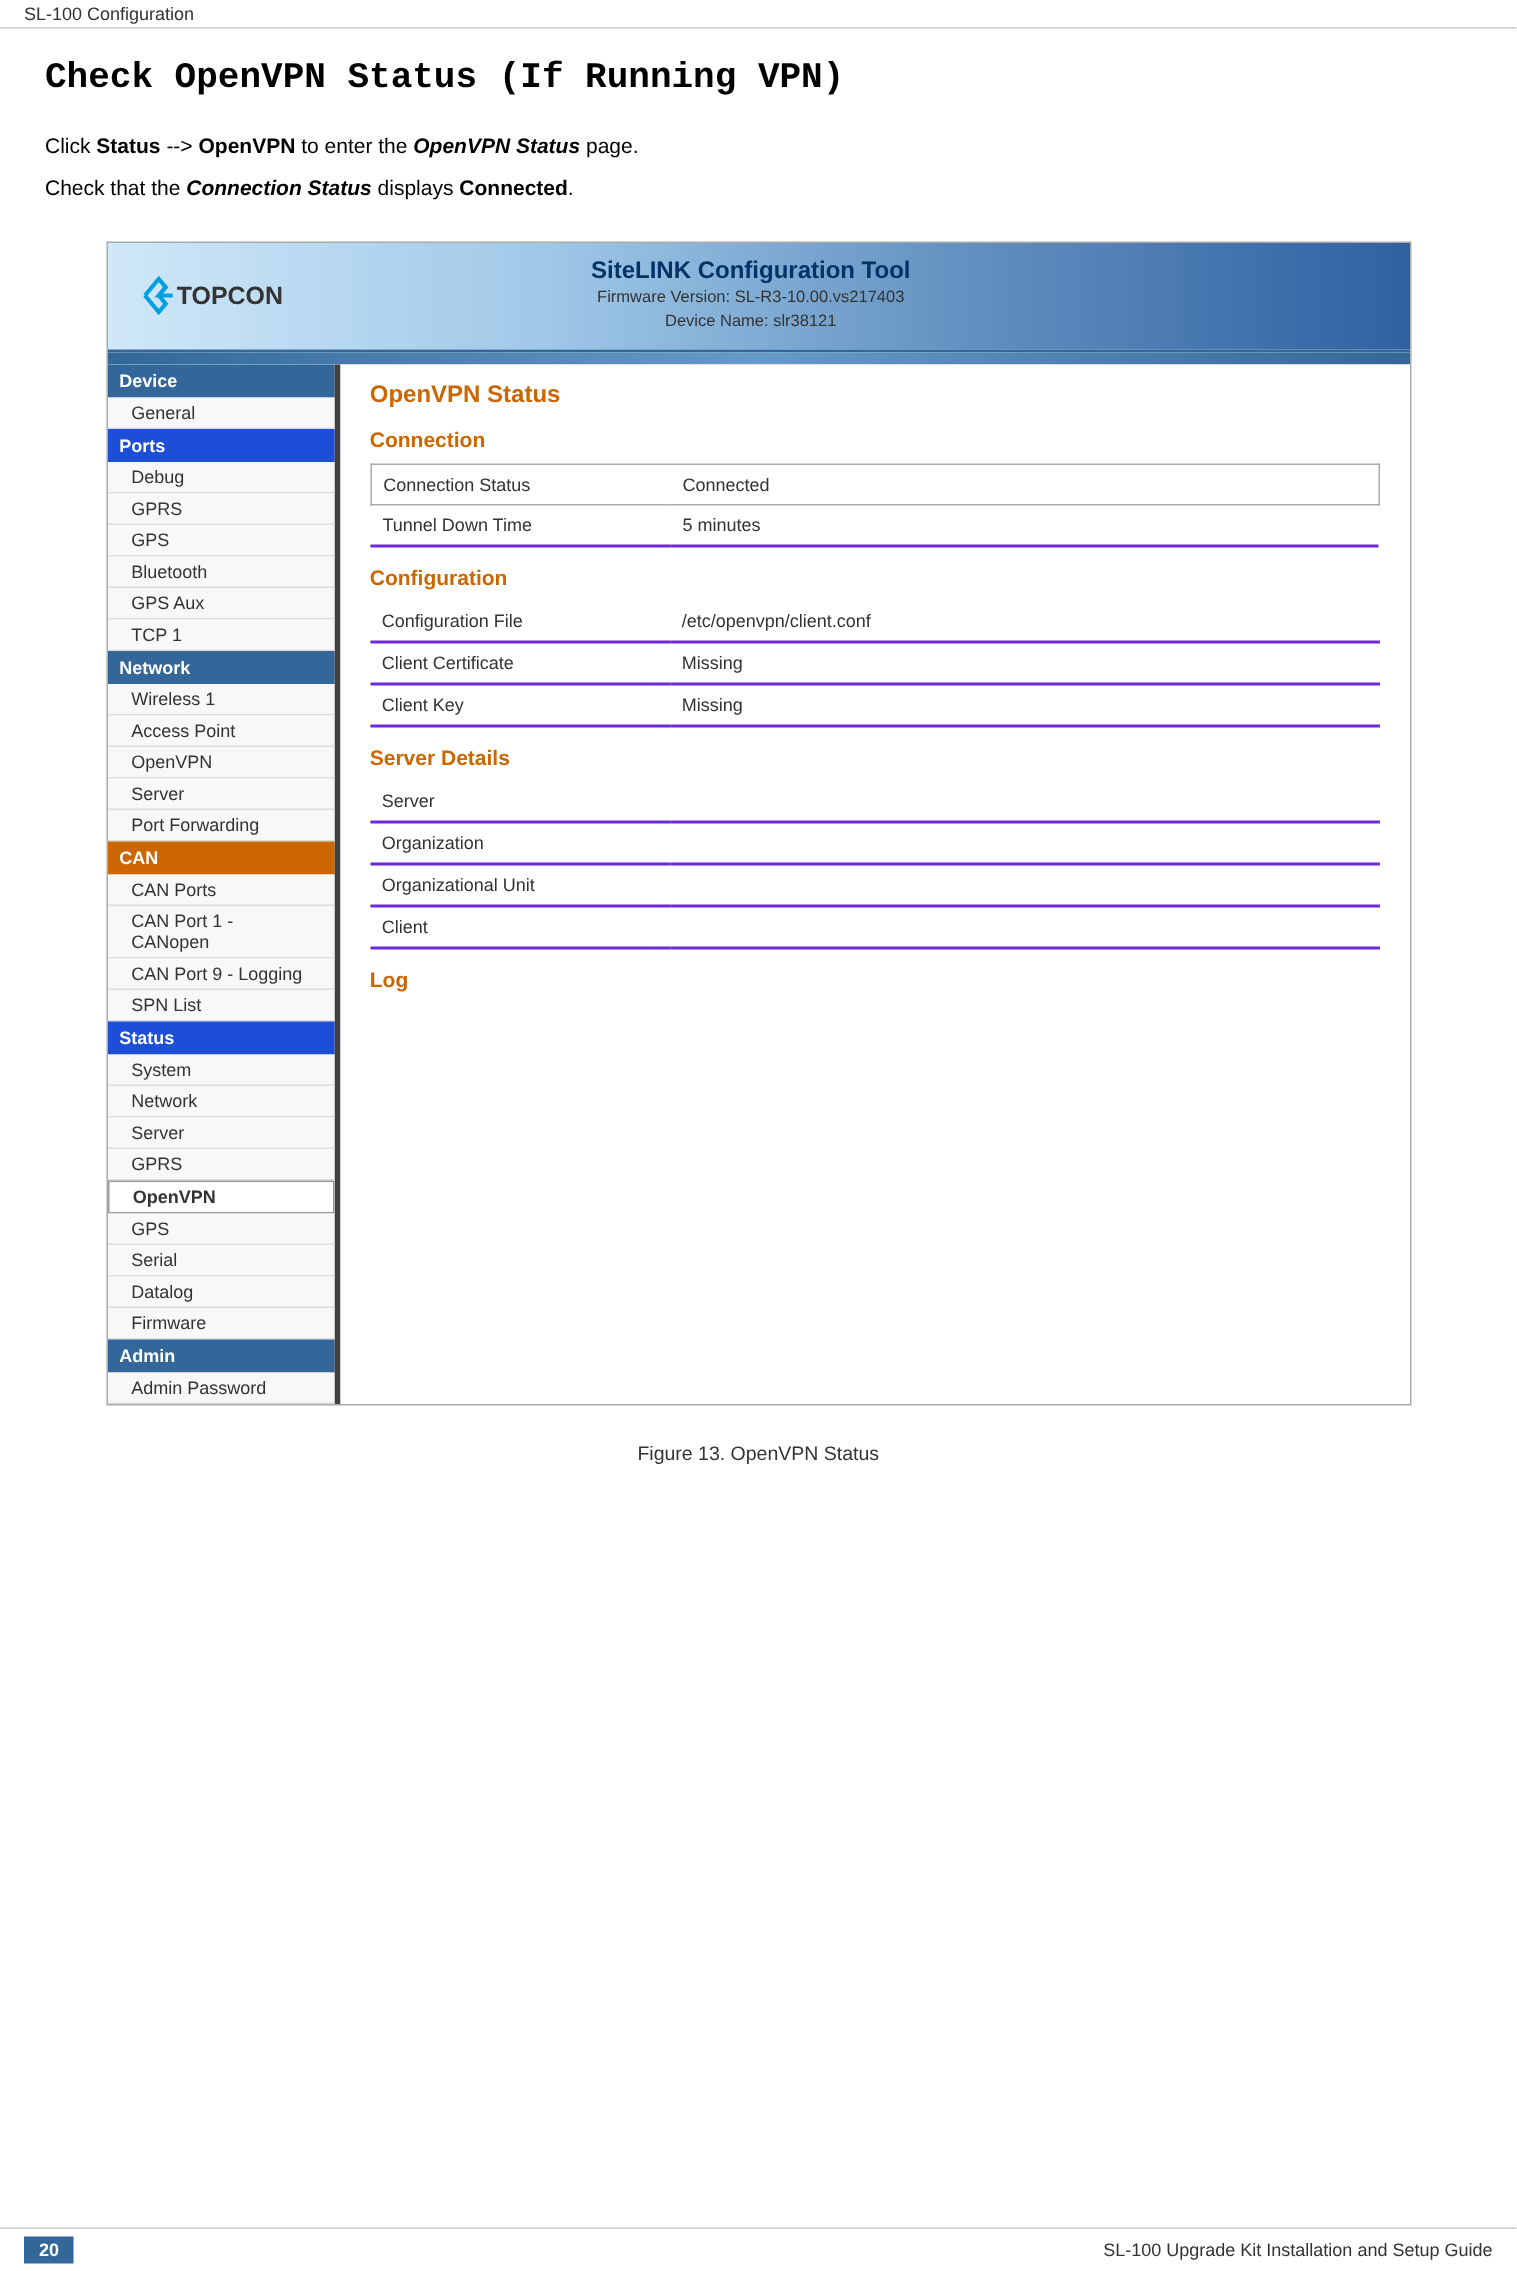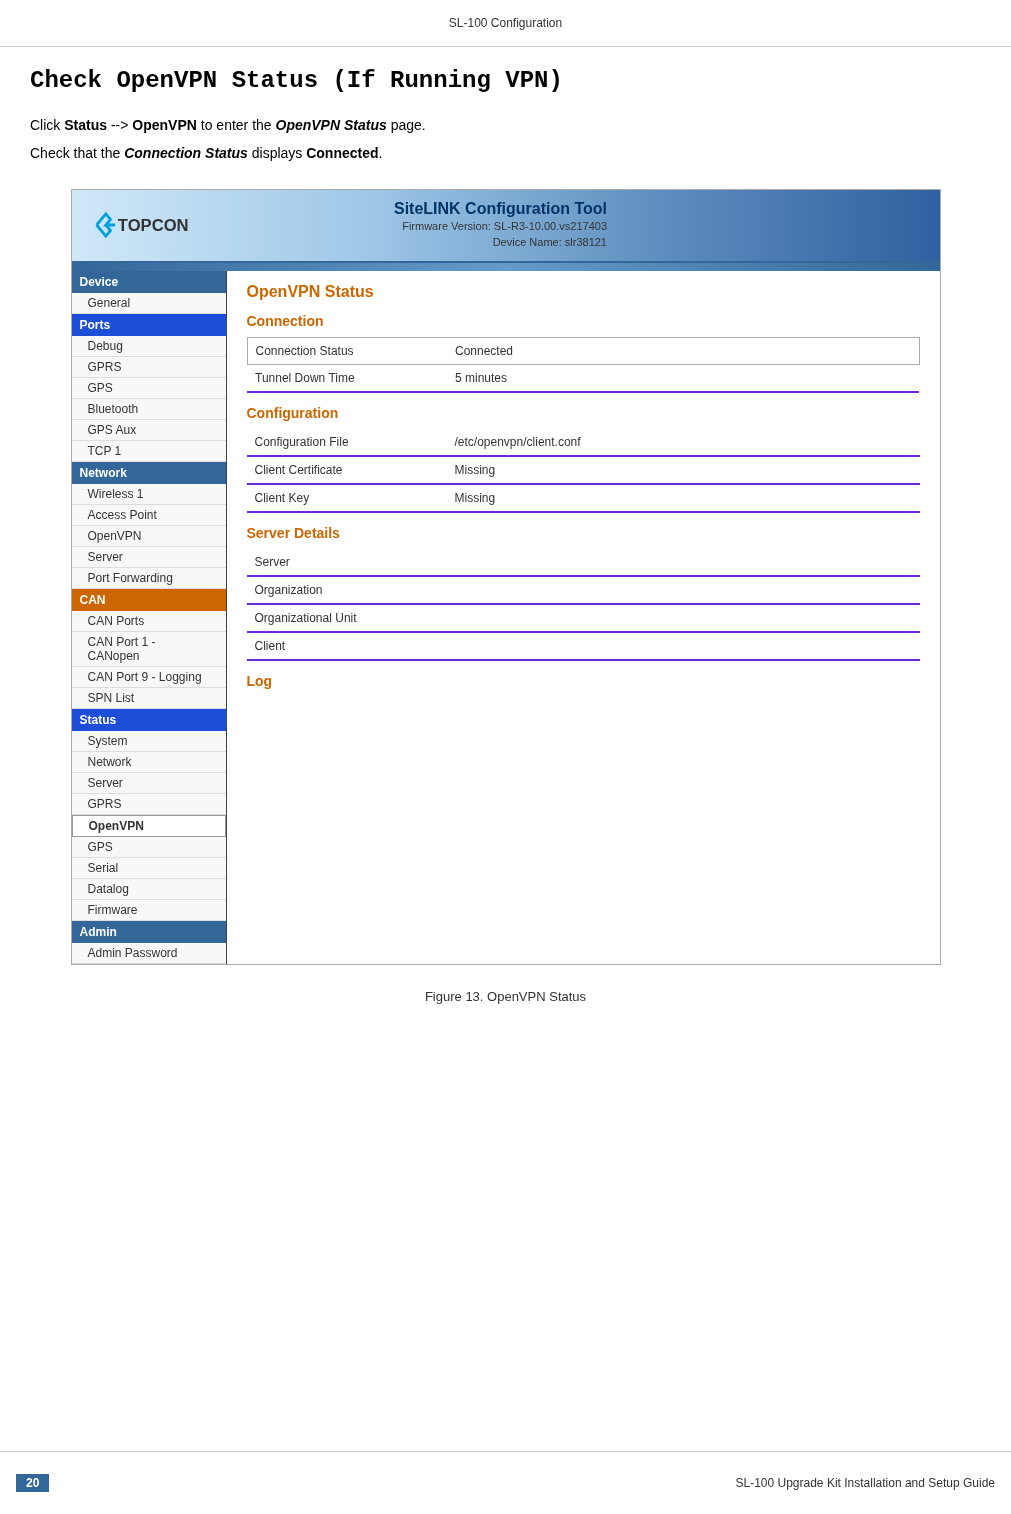--- a/index.html
+++ b/index.html
@@ -10,24 +10,23 @@
       color: #000;
       width: 1011px;
       min-height: 1514px;
       position: relative;
     }
 
     
     .page-header {
       background: #fff;
       border-bottom: 1px solid #ccc;
-      padding: 16px 16px;
-      font-size: 12px;
-      color: #333;
-      text-align: center;
+      padding: 2px 16px;
+      font-size: 12px;
+      color: #333;
     }
 
     
     .page-content {
       padding: 20px 30px 60px 30px;
     }
 
     .chapter-title {
       font-family: 'Courier New', monospace;
       font-size: 24px;
@@ -60,21 +59,21 @@
       border-bottom: 2px solid #336699;
     }
 
     .topcon-logo {
       display: flex;
       align-items: center;
       gap: 6px;
     }
 
     .sitelink-title-block {
-      text-align: right;
+      text-align: center;
     }
 
     .sitelink-title {
       font-size: 16px;
       font-weight: bold;
       color: #003366;
     }
 
     .sitelink-subtitle {
       font-size: 11px;
@@ -91,21 +90,21 @@
     
     .device-body {
       display: flex;
       min-height: 600px;
     }
 
     
     .sidebar {
       width: 155px;
       background: #f0f0f0;
-      border-right: 1px solid #404040;
+      border-right: 4px solid #404040;
       font-size: 12px;
     }
 
     .sidebar-section-header {
       padding: 4px 8px;
       font-weight: bold;
       font-size: 12px;
       color: #fff;
     }
 
@@ -179,21 +178,21 @@
     
     .page-footer {
       position: absolute;
       bottom: 0;
       left: 0;
       right: 0;
       border-top: 1px solid #ccc;
       display: flex;
       justify-content: space-between;
       align-items: center;
-      padding: 22px 16px;
+      padding: 5px 16px;
       font-size: 12px;
       color: #333;
       background: #fff;
     }
 
     .page-number {
       font-weight: bold;
       background: #336699;
       color: #fff;
       padding: 2px 10px;

